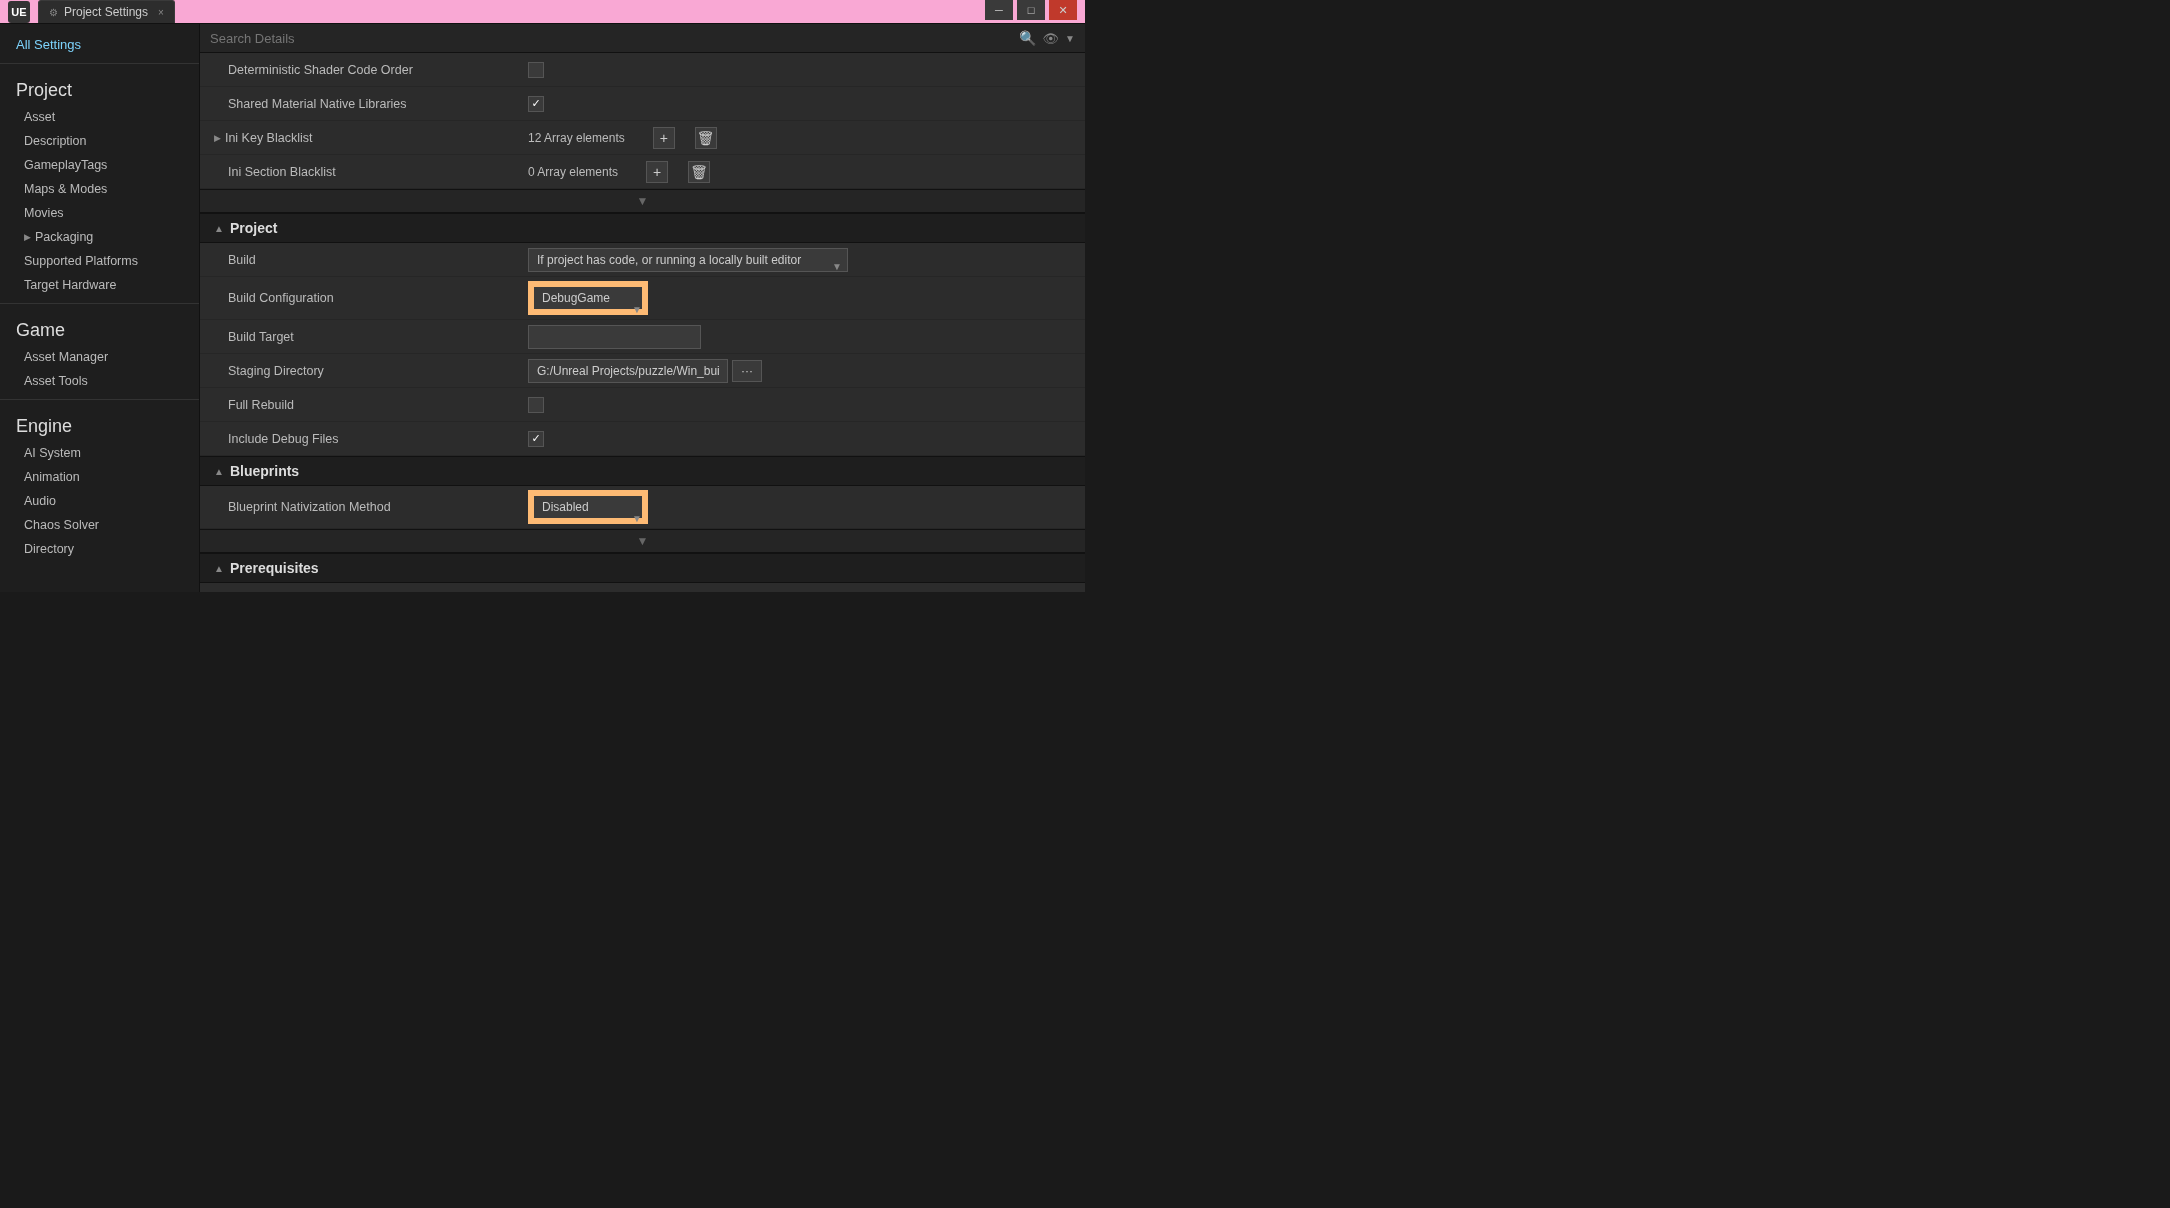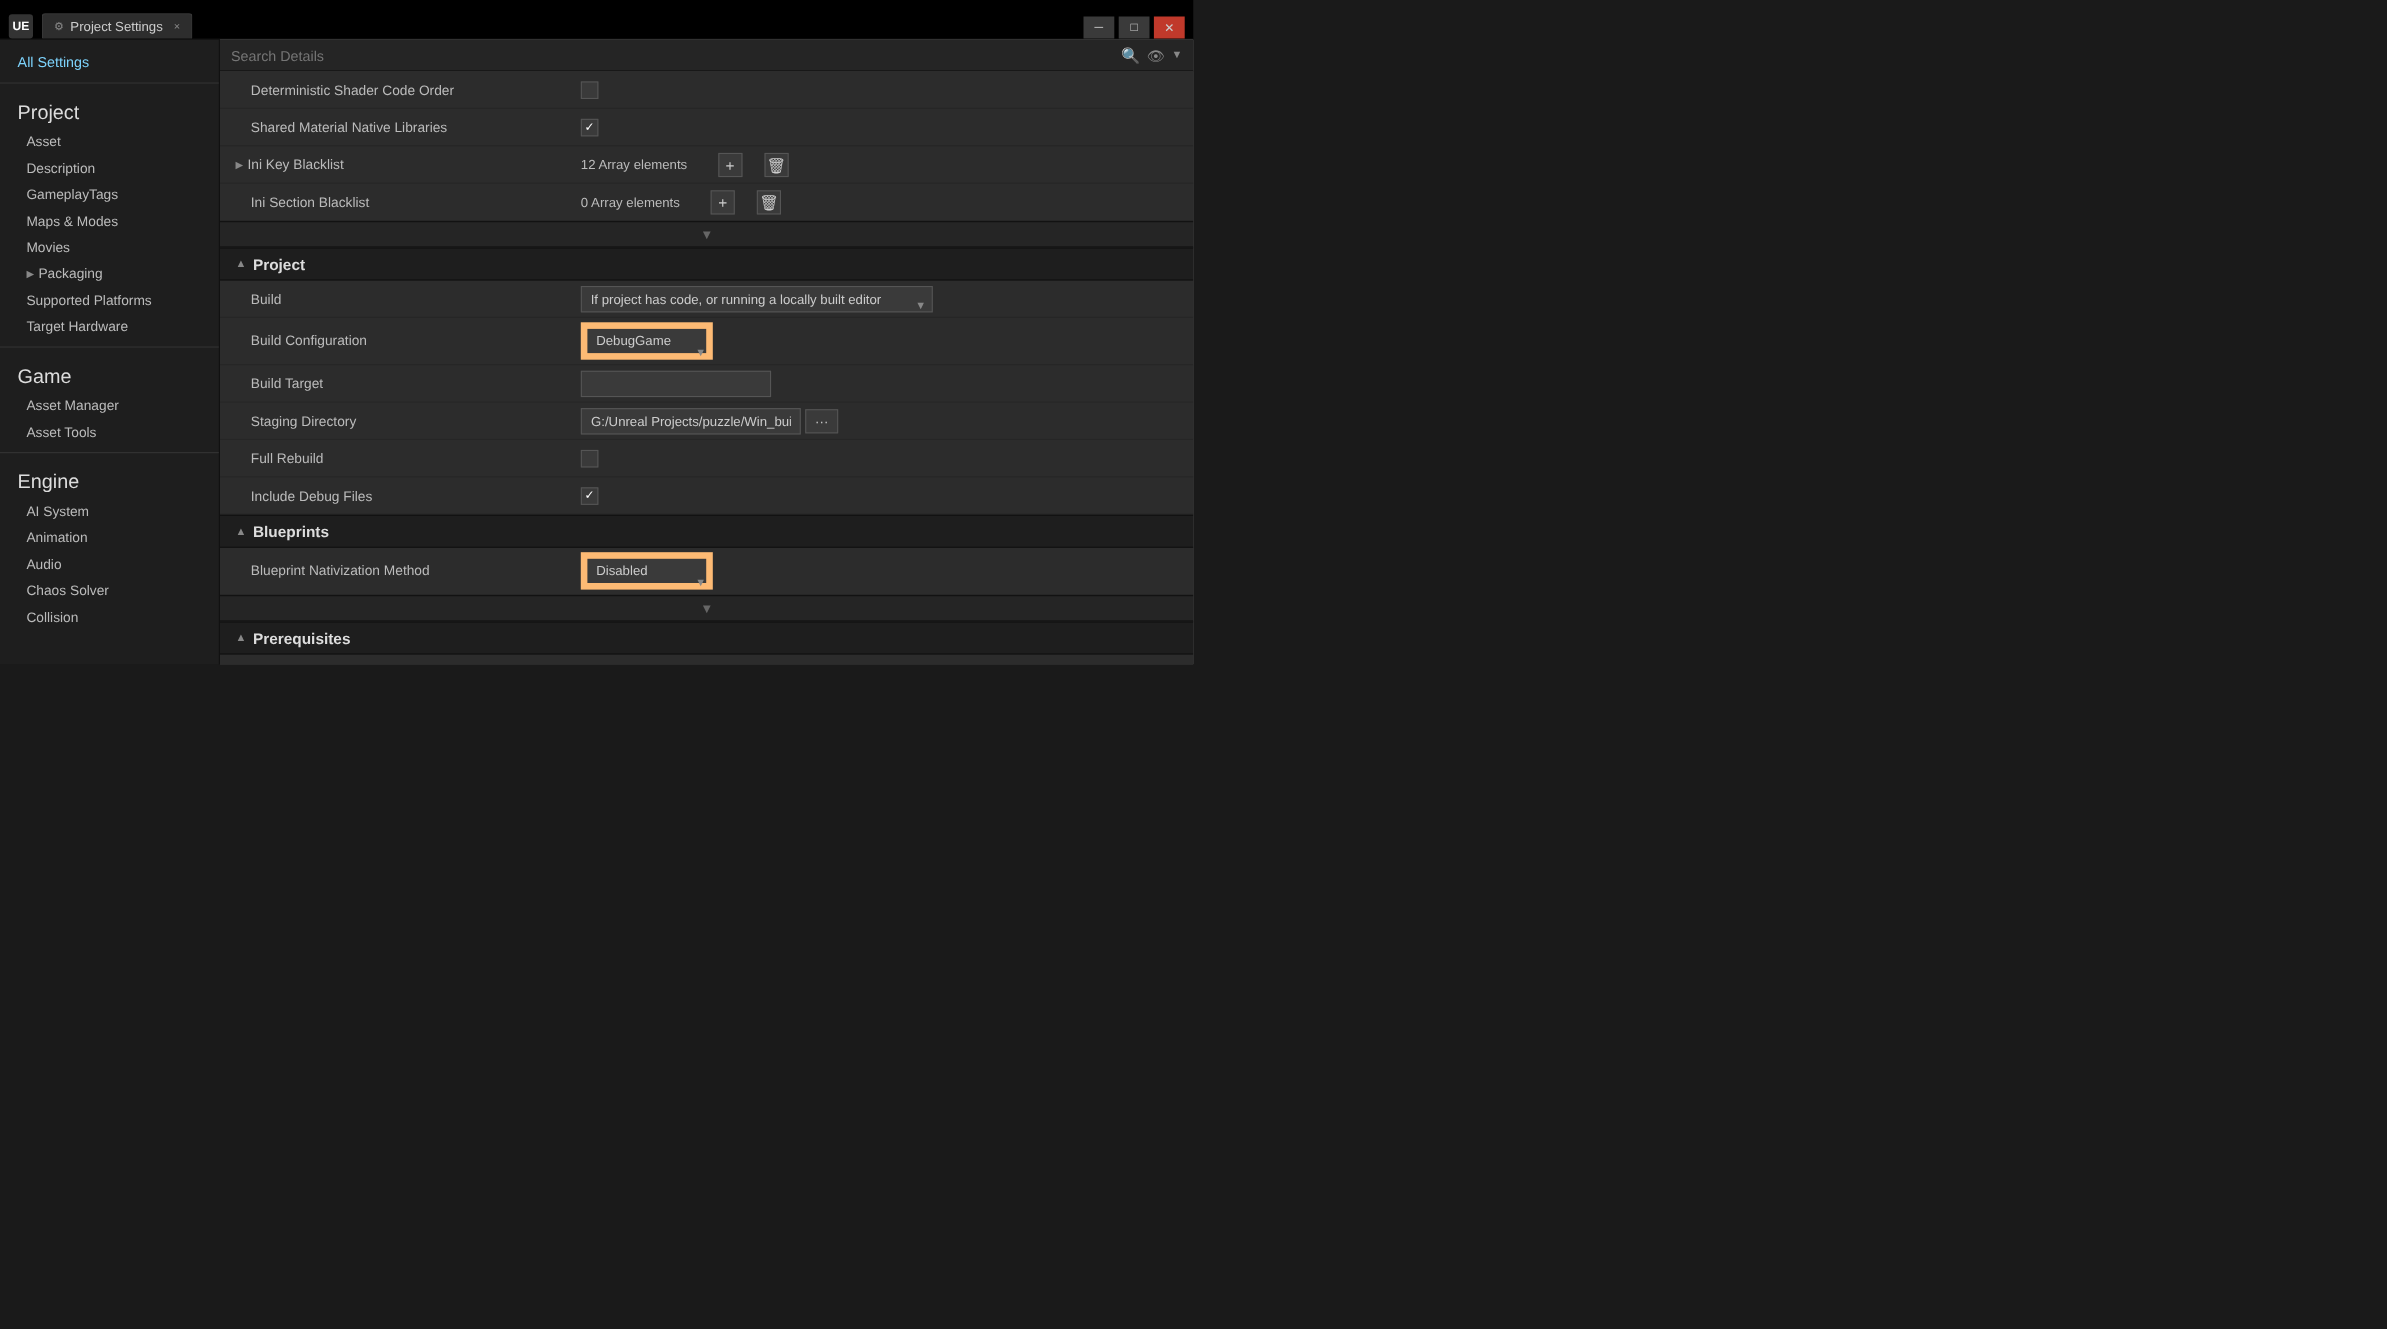--- a/index.html
+++ b/index.html
@@ -9,24 +9,24 @@
       font-size: 13px;
       color: #ccc;
       width: 1085px;
       height: 604px;
       overflow: hidden;
       position: relative;
     }
 
     
     .title-bar {
-      background: #000000;
-      height: 36px;
-      display: flex;
-      align-items: flex-end;
+      background: #f9a8d4;
+      height: 24px;
+      display: flex;
+      align-items: flex-start;
       justify-content: space-between;
       padding: 0 8px;
       border-bottom: 1px solid #111;
     }
     .title-bar-left {
       display: flex;
       align-items: center;
       gap: 8px;
     }
     .ue-logo {
@@ -385,21 +385,21 @@
     <div class="sidebar-section">Game</div>
     <div class="sidebar-link sub">Asset Manager</div>
     <div class="sidebar-link sub">Asset Tools</div>
 
     <div class="sidebar-divider"></div>
     <div class="sidebar-section">Engine</div>
     <div class="sidebar-link sub">AI System</div>
     <div class="sidebar-link sub">Animation</div>
     <div class="sidebar-link sub">Audio</div>
     <div class="sidebar-link sub">Chaos Solver</div>
-    <div class="sidebar-link sub">Collision</div>
+    <div class="sidebar-link sub">Directory</div>
   </div>
 
   <div class="content">
 
     <div class="search-bar">
       <input class="search-input" type="text" placeholder="Search Details" style="">
       <span class="search-icon">🔍</span>
       <span class="search-eye">👁</span>
       <span style="color:#888;font-size:10px;">▼</span>
     </div>

